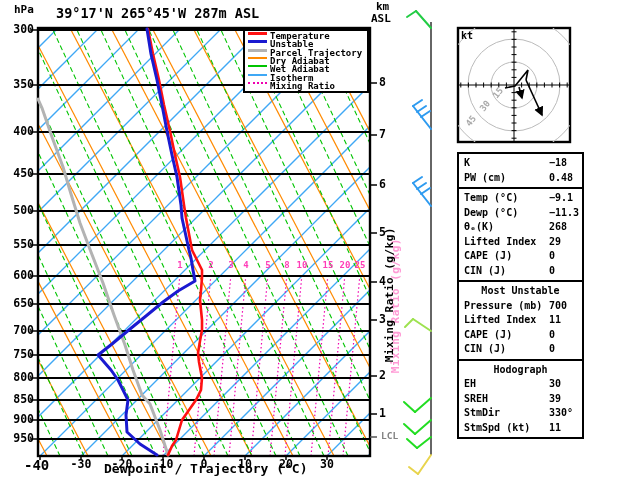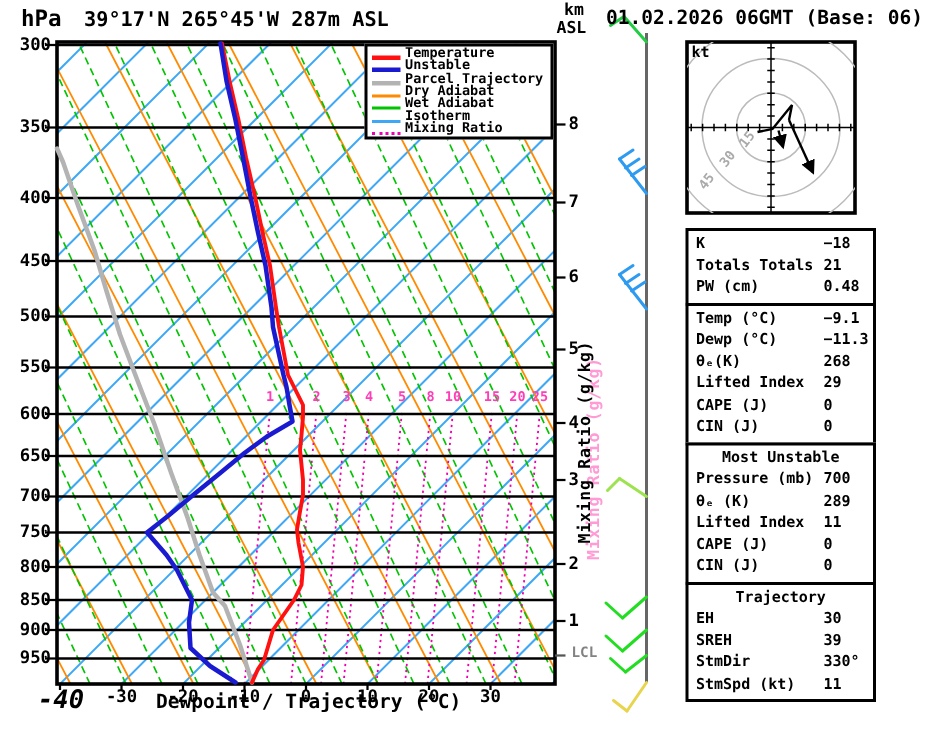--- a/index.html
+++ b/index.html
@@ -3,21 +3,21 @@
 <meta charset="utf-8">
 <style>
   html,body{margin:0;padding:0;background:#fff;}
   #app{position:relative;width:629px;height:486px;background:#fff;overflow:hidden;
        font-family:"DejaVu Sans Mono","DejaVu Sans",monospace;font-weight:bold;color:#000;}
   .abs{position:absolute;white-space:nowrap;line-height:1.1;}
   #chart-svg{position:absolute;left:0;top:0;}
   #legend{position:absolute;left:243px;top:29px;width:126px;height:64px;border:2px solid #000;
           background:#fff;box-sizing:border-box;display:flex;flex-direction:column;
           justify-content:space-around;padding:1px 0 1px 3px;}
-  .lg-row{display:flex;align-items:flex-end;gap:3px;height:8px;}
+  .lg-row{display:flex;align-items:flex-start;gap:3px;height:8px;}
   .lg-swatch{width:19px;flex:none;height:0;}
   .lg-label{font-size:9px;line-height:8px;}
   #stats{position:absolute;left:457px;top:152px;width:127px;}
   .sec{border:2px solid #000;background:#fff;box-sizing:border-box;width:127px;padding:2px 0;margin-top:-2px;}
   .sec:first-child{margin-top:0;}
   .t-row{position:relative;height:14.5px;font-size:10px;line-height:14.5px;padding-left:5px;}
   .t-val{position:absolute;left:90px;top:0;}
   .t-head{height:14.5px;font-size:10px;line-height:14.5px;text-align:center;}
   .vtext{writing-mode:vertical-rl;transform:rotate(180deg);font-size:11px;letter-spacing:0.5px;}
 </style>
@@ -242,25 +242,24 @@
         <line x1="511.5" y1="138.2" x2="516.5" y2="138.2" stroke="#000" stroke-width="1"></line>
         <text transform="translate(497,99) rotate(-52)" fill="#aaa" font-size="9" font-weight="bold" font-family="DejaVu Sans Mono,monospace">15</text>
         <text transform="translate(484,112) rotate(-52)" fill="#aaa" font-size="9" font-weight="bold" font-family="DejaVu Sans Mono,monospace">30</text>
         <text transform="translate(470,127) rotate(-52)" fill="#aaa" font-size="9" font-weight="bold" font-family="DejaVu Sans Mono,monospace">45</text>
         <polyline points="505,88 515,86 528,70 526,80" fill="none" stroke="#000" stroke-width="1.6"></polyline>
         <line x1="519" y1="87" x2="522" y2="98" stroke="#000" stroke-width="1.6" marker-end="url(#arw)"></line>
         <line x1="526" y1="80" x2="542" y2="115" stroke="#000" stroke-width="1.6" marker-end="url(#arw)"></line>
       </g>
     </svg>
 
-  <div class="abs" style="left:14px;top:4px;font-size:15px;">hPa</div>
+  <div class="abs" style="left:14px;top:4px;font-size:11px;">hPa</div>
   <div class="abs" style="left:56px;top:6px;font-size:13.5px;">39°17'N 265°45'W 287m ASL</div>
   <div class="abs" style="left:376px;top:1px;font-size:11px;">km</div>
   <div class="abs" style="left:371px;top:13px;font-size:11px;">ASL</div>
-  <div class="abs" style="left:404px;top:6px;font-size:13px;">01.02.2026 06GMT (Base: 06)</div>
 
   <div id="legend">
       <div class="lg-row">
         <span class="lg-swatch" style="border-top: 3px solid rgb(255, 17, 17);"></span>
         <span class="lg-label">Temperature</span>
       </div>
       <div class="lg-row">
         <span class="lg-swatch" style="border-top: 3px solid rgb(26, 26, 208);"></span>
         <span class="lg-label">Unstable</span>
       </div>
@@ -290,41 +289,39 @@
   <div class="abs" style="left:384px;top:227px;"><span class="vtext">Mixing Ratio (g/kg)</span></div>
 
   <div class="abs" style="left:381px;top:431px;font-size:9.5px;color:#828282;">LCL</div>
   <div class="abs" style="left:104px;top:462px;font-size:13px;">Dewpoint / Trajectory (°C)</div>
 
   <div class="abs" style="left:461px;top:30px;font-size:10px;">kt</div>
 
   <div id="stats">
       <div class="sec">
         <div class="t-row"><span>K</span><span class="t-val">−18</span></div>
-        <div class="t-row"><span>Totals Totals</span><span class="t-val">21</span></div>
         <div class="t-row"><span>PW (cm)</span><span class="t-val">0.48</span></div>
       </div>
       <div class="sec">
         <div class="t-row"><span>Temp (°C)</span><span class="t-val">−9.1</span></div>
         <div class="t-row"><span>Dewp (°C)</span><span class="t-val">−11.3</span></div>
         <div class="t-row"><span>θₑ(K)</span><span class="t-val">268</span></div>
         <div class="t-row"><span>Lifted Index</span><span class="t-val">29</span></div>
         <div class="t-row"><span>CAPE (J)</span><span class="t-val">0</span></div>
         <div class="t-row"><span>CIN (J)</span><span class="t-val">0</span></div>
       </div>
       <div class="sec">
         <div class="t-head">Most Unstable</div>
         <div class="t-row"><span>Pressure (mb)</span><span class="t-val">700</span></div>
-        <div class="t-row"><span>θₑ (K)</span><span class="t-val">289</span></div>
         <div class="t-row"><span>Lifted Index</span><span class="t-val">11</span></div>
         <div class="t-row"><span>CAPE (J)</span><span class="t-val">0</span></div>
         <div class="t-row"><span>CIN (J)</span><span class="t-val">0</span></div>
       </div>
       <div class="sec">
-        <div class="t-head">Trajectory</div>
+        <div class="t-head">Hodograph</div>
         <div class="t-row"><span>EH</span><span class="t-val">30</span></div>
         <div class="t-row"><span>SREH</span><span class="t-val">39</span></div>
         <div class="t-row"><span>StmDir</span><span class="t-val">330°</span></div>
         <div class="t-row"><span>StmSpd (kt)</span><span class="t-val">11</span></div>
       </div>
     </div>
 
 <div class="abs" style="left: 6px; top: 23px; width: 28px; text-align: right; font-size: 11.5px;">300</div>
     <div class="abs" style="left: 6px; top: 78px; width: 28px; text-align: right; font-size: 11.5px;">350</div>
     <div class="abs" style="left: 6px; top: 125px; width: 28px; text-align: right; font-size: 11.5px;">400</div>
@@ -332,21 +329,21 @@
     <div class="abs" style="left: 6px; top: 204px; width: 28px; text-align: right; font-size: 11.5px;">500</div>
     <div class="abs" style="left: 6px; top: 238px; width: 28px; text-align: right; font-size: 11.5px;">550</div>
     <div class="abs" style="left: 6px; top: 269px; width: 28px; text-align: right; font-size: 11.5px;">600</div>
     <div class="abs" style="left: 6px; top: 297px; width: 28px; text-align: right; font-size: 11.5px;">650</div>
     <div class="abs" style="left: 6px; top: 324px; width: 28px; text-align: right; font-size: 11.5px;">700</div>
     <div class="abs" style="left: 6px; top: 348px; width: 28px; text-align: right; font-size: 11.5px;">750</div>
     <div class="abs" style="left: 6px; top: 371px; width: 28px; text-align: right; font-size: 11.5px;">800</div>
     <div class="abs" style="left: 6px; top: 393px; width: 28px; text-align: right; font-size: 11.5px;">850</div>
     <div class="abs" style="left: 6px; top: 413px; width: 28px; text-align: right; font-size: 11.5px;">900</div>
     <div class="abs" style="left: 6px; top: 432px; width: 28px; text-align: right; font-size: 11.5px;">950</div>
-    <div class="abs" style="left: 24px; top: 458px; width: 32px; text-align: right; font-size: 17px; font-style: italic;">-40</div>
+    <div class="abs" style="left: 24px; top: 458px; width: 32px; text-align: left; font-size: 14px;">-40</div>
     <div class="abs" style="left: 65px; top: 458px; width: 32px; text-align: center; font-size: 11.5px;">-30</div>
     <div class="abs" style="left: 106px; top: 458px; width: 32px; text-align: center; font-size: 11.5px;">-20</div>
     <div class="abs" style="left: 147px; top: 458px; width: 32px; text-align: center; font-size: 11.5px;">-10</div>
     <div class="abs" style="left: 188px; top: 458px; width: 32px; text-align: center; font-size: 11.5px;">0</div>
     <div class="abs" style="left: 229px; top: 458px; width: 32px; text-align: center; font-size: 11.5px;">10</div>
     <div class="abs" style="left: 270px; top: 458px; width: 32px; text-align: center; font-size: 11.5px;">20</div>
     <div class="abs" style="left: 311px; top: 458px; width: 32px; text-align: center; font-size: 11.5px;">30</div>
     <div class="abs" style="left: 379px; top: 76px; font-size: 11.5px;">8</div>
     <div class="abs" style="left: 379px; top: 128px; font-size: 11.5px;">7</div>
     <div class="abs" style="left: 379px; top: 178px; font-size: 11.5px;">6</div>

